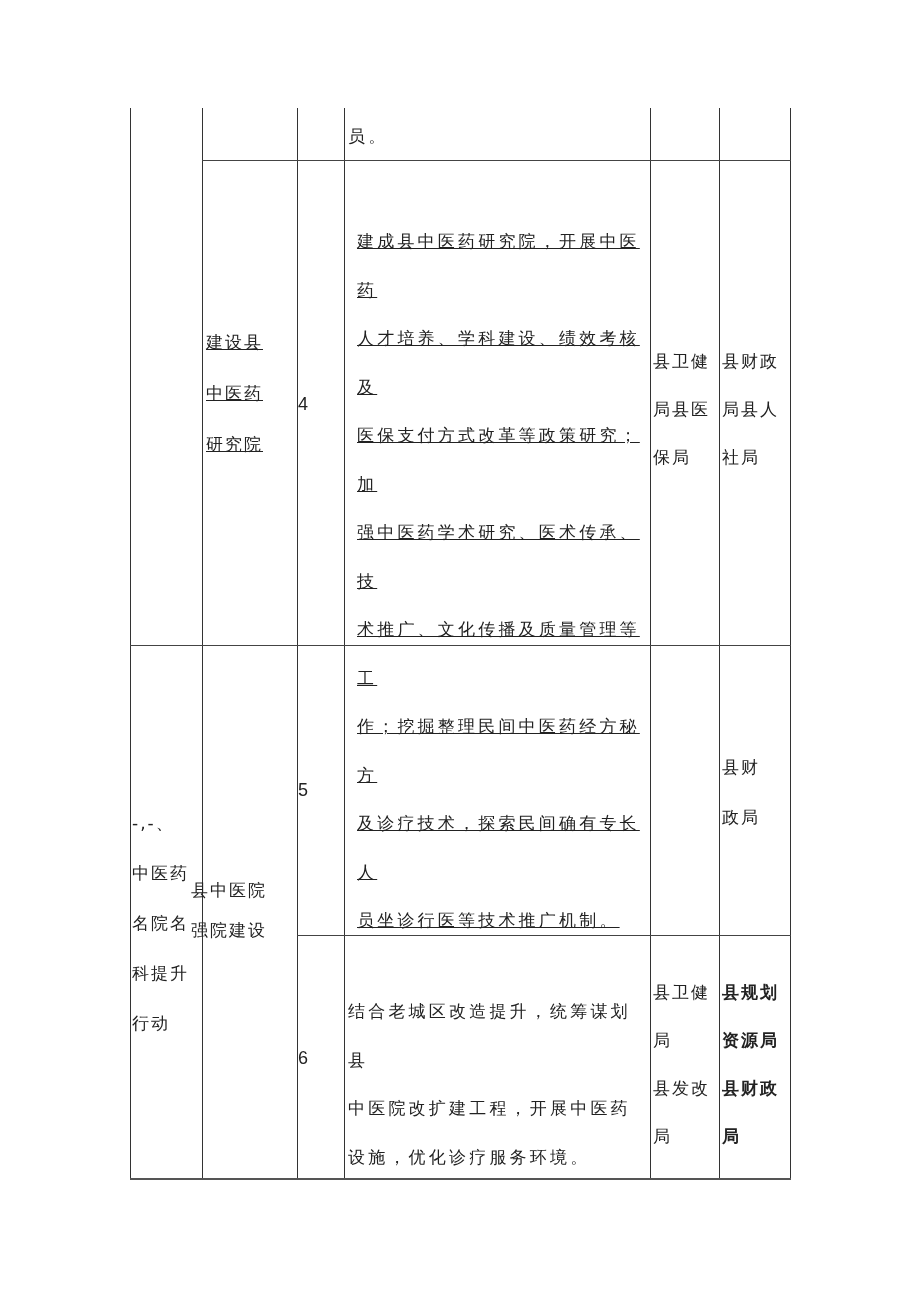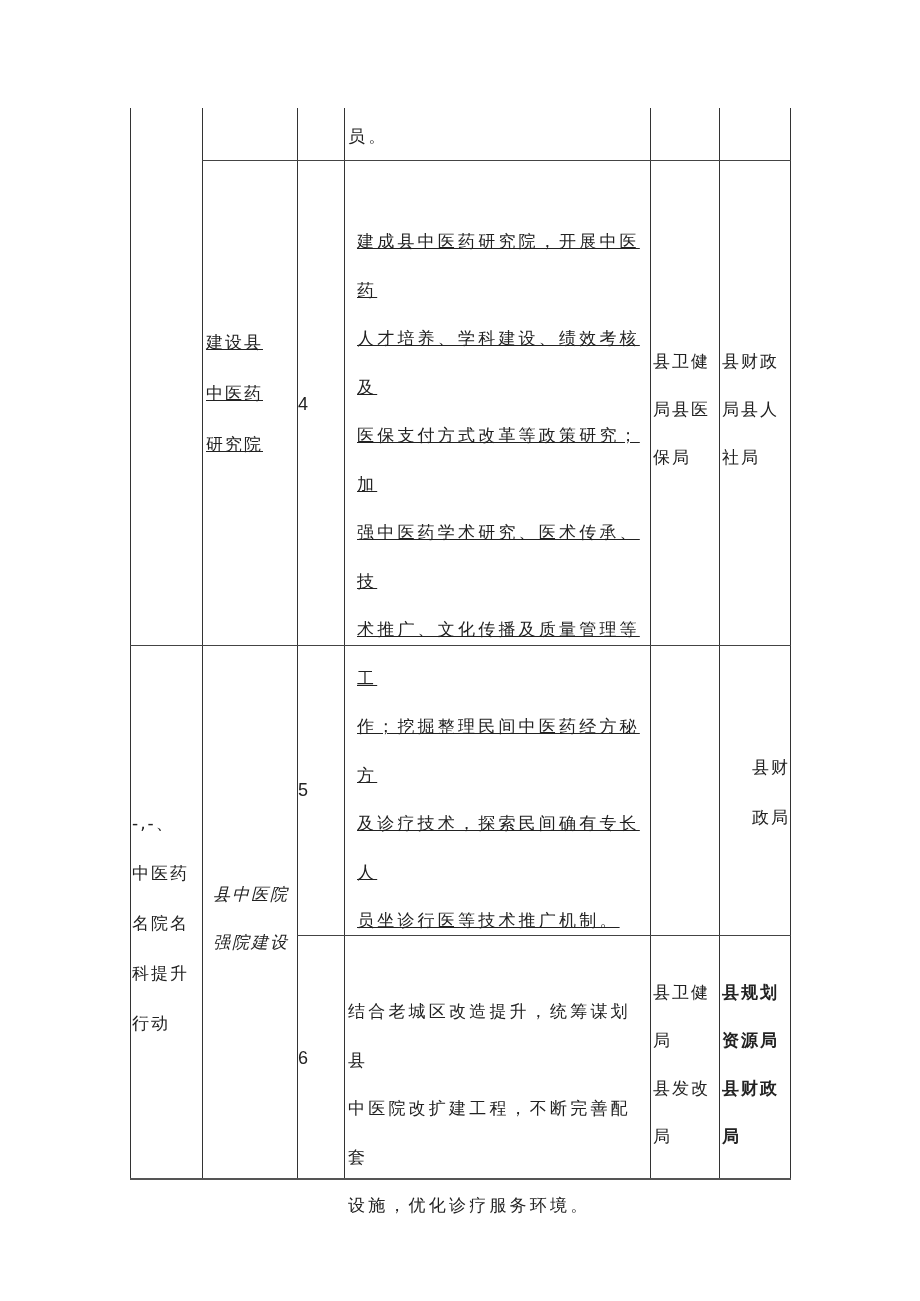--- a/index.html
+++ b/index.html
@@ -52,30 +52,30 @@
   <div class="cell wrap" style="left:722px; top:337px; width:68px;">县财政
 局县人
 社局</div>
 
   <div class="cell wrap" style="left:132px; top:798px; width:70px; line-height:50px;">-,-、
 中医药
 名院名
 科提升
 行动</div>
 
-  <div class="cell wrap" style="left:213px; top:870px; width:92px; line-height:48px;font-style:italic;">县中医院
+  <div class="cell wrap" style="left:191px; top:870px; width:92px; line-height:40px;">县中医院
 强院建设</div>
 
   <div class="cell num" style="left:298px; top:766px; width:45px;">5</div>
-  <div class="cell wrap" style="left:722px; top:742px; width:68px; line-height:50px;text-align:right;">县财
+  <div class="cell wrap" style="left:722px; top:742px; width:68px; line-height:50px;">县财
 政局</div>
 
   <div class="cell num" style="left:298px; top:1034px; width:45px;">6</div>
   <div class="cell desc" style="left:348px; top:987px; width:302px;">结合老城区改造提升，统筹谋划县
-中医院改扩建工程，不断完善配套
+中医院改扩建工程，开展中医药
 设施，优化诊疗服务环境。</div>
   <div class="cell wrap" style="left:653px; top:968px; width:66px;">县卫健
 局
 县发改
 局</div>
   <div class="cell wrap" style="left:722px; top:968px; width:68px;font-weight:bold;">县规划
 资源局
 县财政
 局</div>
 

